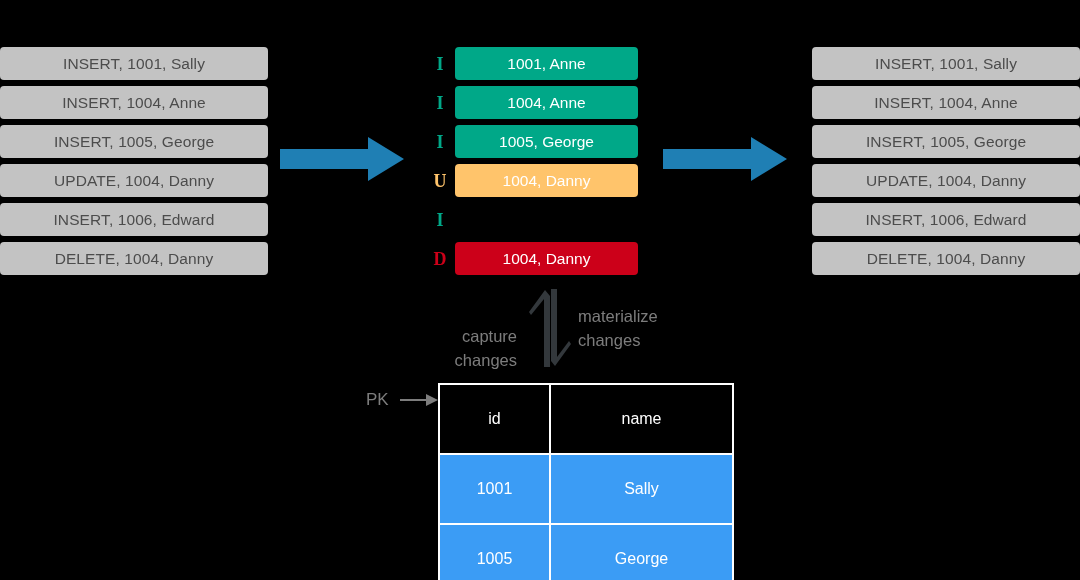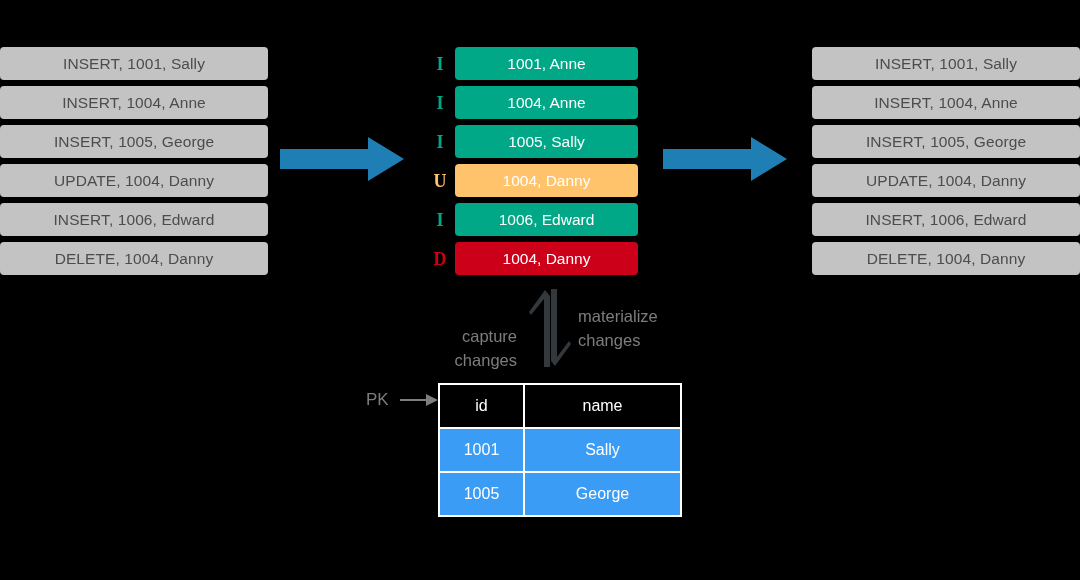--- a/index.html
+++ b/index.html
@@ -157,21 +157,21 @@
     table-layout: fixed;
     background: #000000;
   }
   .mat-table th, .mat-table td {
     border: 2px solid #ffffff;
     height: 34px;
     text-align: center;
     font-size: 16px;
     font-weight: normal;
     color: #ffffff;
-    padding: 4px;
+    padding: 17px;
   }
   .mat-table th { background: #000000; }
   .mat-table td { background: #3b9cf5; }
   .mat-table .col-id   { width: 75px; }
   .mat-table .col-name { width: 147px; }
 </style>
 </head>
 <body>
 
 <div class="canvas">
@@ -198,31 +198,30 @@
       <span class="stream-box kind-insert">1001, Anne</span>
     </div>
 
     <div class="stream-line">
       <span class="op-letter op-i">I</span>
       <span class="stream-box kind-insert">1004, Anne</span>
     </div>
 
     <div class="stream-line">
       <span class="op-letter op-i">I</span>
-      <span class="stream-box kind-insert">1005, Sally</span>
+      <span class="stream-box kind-insert">1005, George</span>
     </div>
 
     <div class="stream-line">
       <span class="op-letter op-u">U</span>
       <span class="stream-box kind-update">1004, Danny</span>
     </div>
 
     <div class="stream-line">
       <span class="op-letter op-i">I</span>
-      <span class="stream-box kind-insert">1006, Edward</span>
     </div>
 
     <div class="stream-line">
       <span class="op-letter op-d">D</span>
       <span class="stream-box kind-delete">1004, Danny</span>
     </div>
 
   </div>
 
   <div class="flow-arrow a2">

